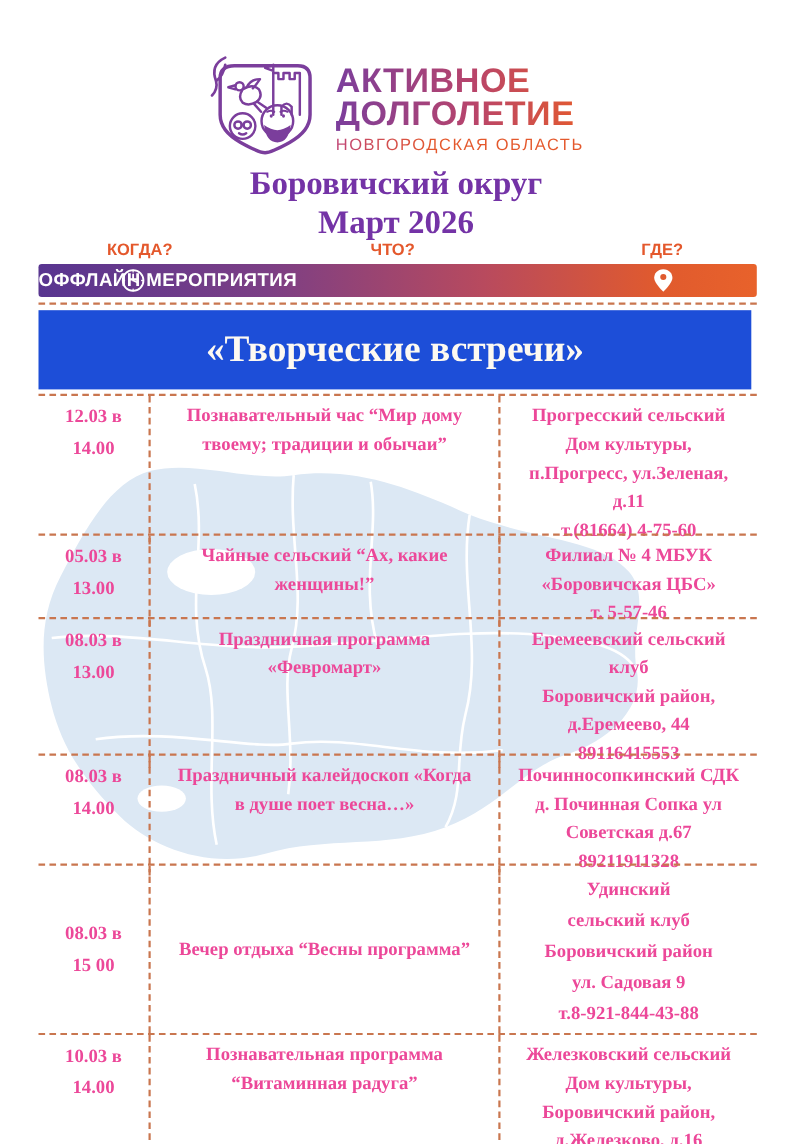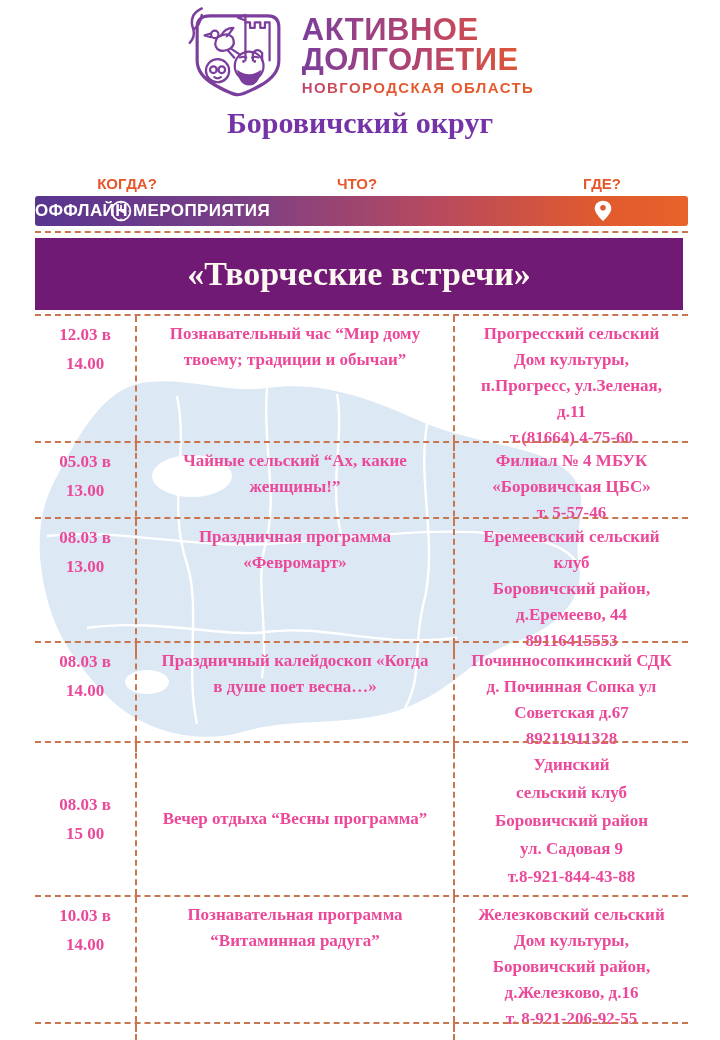--- a/index.html
+++ b/index.html
@@ -1,28 +1,28 @@
 <!DOCTYPE html>
 <html><head>
 <meta charset="utf-8">
 <style>
   html,body{margin:0;padding:0;}
   body{width:720px;height:1040px;background:#ffffff;overflow:hidden;
        font-family:"Liberation Serif","DejaVu Serif",serif;}
-  .page{position:relative;width:720px;height:768px;background:#fff;}
+  .page{position:relative;width:720px;height:768px;background:#fff;margin-top:44px;}
 
   
   .logo-row{position:absolute;top:6px;left:0;width:720px;display:flex;
             justify-content:center;align-items:flex-start;gap:12px;}
   .emblem{width:104px;height:94px;flex:0 0 auto;}
   .logo-text{padding-top:9px;font-family:"Liberation Sans","DejaVu Sans",sans-serif;}
   .lg-line{font-weight:bold;font-size:31px;line-height:30px;letter-spacing:.5px;
            background:linear-gradient(90deg,#7b3e9c 0%,#b8446b 55%,#e45a2e 100%);
            -webkit-background-clip:text;background-clip:text;color:transparent;}
-  .lg-sub{font-weight:bold;font-size:15px;line-height:17px;letter-spacing:1.4px;margin-top:4px;
+  .lg-sub{font-weight:normal;font-size:15px;line-height:17px;letter-spacing:1.4px;margin-top:4px;
           background:linear-gradient(90deg,#c04575 0%,#e4582c 40%,#e4582c 100%);
           -webkit-background-clip:text;background-clip:text;color:transparent;text-align:center;}
 
   
   .doc-title{position:absolute;top:105px;left:0;width:720px;text-align:center;
              color:#7433a6;font-weight:bold;font-size:30px;line-height:36px;}
 
   
   .sched{position:absolute;top:175px;left:35px;width:653px;}
   .labels{position:relative;height:21px;
@@ -33,21 +33,21 @@
   .grad-bar{position:relative;height:30px;border-radius:3px;
             background:linear-gradient(90deg,#583590 0%,#7c3f85 32%,#b84a5e 62%,#e05a2e 86%,#e8622b 100%);
             display:flex;align-items:center;justify-content:flex-start;
             color:#fff;font-family:"Liberation Sans","DejaVu Sans",sans-serif;
             font-weight:bold;font-size:17px;letter-spacing:.4px;}
   .bar-icon{position:absolute;top:3px;}
   .clock-ic{left:74px;} .pin-ic{left:556px;}
   .dash-sep{margin-top:5px;border-top:2px dashed #c9764f;height:0;}
 
   
-  .banner{position:absolute;top:238px;left:35px;width:648px;height:72px;background:#701a75;
+  .banner{position:absolute;top:238px;left:35px;width:648px;height:72px;background:#1d4ed8;
           display:flex;align-items:center;justify-content:center;
           color:#fdf9f1;font-weight:bold;font-size:34px;}
 
   
   .table{position:absolute;top:314px;left:35px;width:653px;height:726px;}
   .map-watermark{position:absolute;left:-8px;top:62px;z-index:0;pointer-events:none;}
   .row{position:relative;z-index:1;display:grid;grid-template-columns:100px 318px 235px;
        border-top:2px dashed #c9764f;box-sizing:border-box;}
   .r1{height:127px;} .r2{height:76px;} .r3{height:124px;} .r4{height:100px;}
   .r5{height:154px;} .r6{height:127px;} .r7{height:18px;}
@@ -94,20 +94,21 @@
     </div>
     <div class="logo-text">
       <div class="lg-line">АКТИВНОЕ</div>
       <div class="lg-line">ДОЛГОЛЕТИЕ</div>
       <div class="lg-sub">НОВГОРОДСКАЯ ОБЛАСТЬ</div>
     </div>
   </div>
 
   <div class="doc-title">
     <div>Боровичский округ</div>
+    <div>Март 2026</div>
   </div>
 
   <div class="sched">
     <div class="labels">
       <span class="lbl-when">КОГДА?</span>
       <span class="lbl-what">ЧТО?</span>
       <span class="lbl-where">ГДЕ?</span>
     </div>
     <div class="grad-bar">
       <span class="bar-icon clock-ic">

